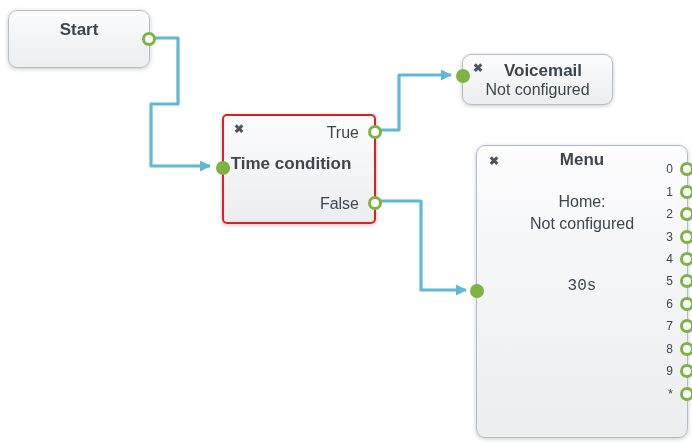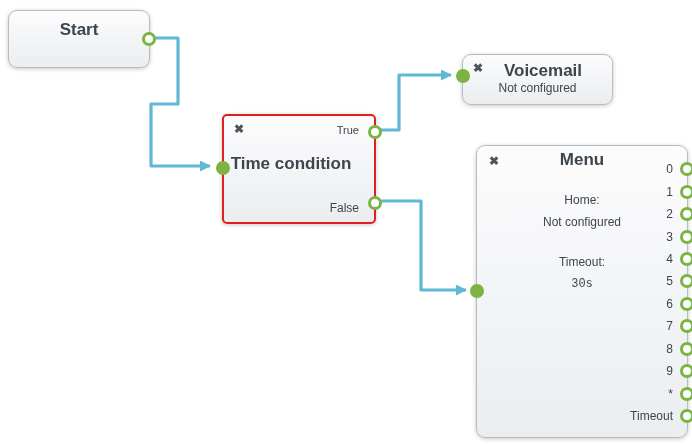--- a/index.html
+++ b/index.html
@@ -19,21 +19,21 @@
     position: absolute;
     background: linear-gradient(180deg, #fcfcfd 0%, #ebedef 100%);
     border: 1px solid #b4bdc6;
     border-radius: 9px;
     box-shadow: 0 1px 4px rgba(0,0,0,.22);
     z-index: 2;
     cursor: move;
     font-size: 13px;
   }
   .node-title { font-weight: bold; text-align: center; font-size: 17px; }
-  .node-text  { text-align: center; font-size: 12px; position: absolute; left: 0; right: 0; }
+  .node-text  { text-align: center; font-size: 16px; position: absolute; left: 0; right: 0; }
 
   .close {
     position: absolute; left: 10px; top: 7px;
     color: #4d545b; font-weight: bold; font-size: 12px; line-height: 12px;
     cursor: pointer;
   }
 
   .ring {
     position: absolute; width: 8px; height: 8px;
     border: 3px solid #7cb342; background: #ffffff;
@@ -45,24 +45,24 @@
   }
 
   
   .n-start { left: 8px; top: 10px; width: 140px; height: 56px; }
   .n-start .node-title { margin-top: 9px; }
   .start-out { right: -7px; top: 21px; }
 
   
   .n-tc { left: 222px; top: 114px; width: 150px; height: 106px;
           border: 2px solid #e02020; border-radius: 5px; }
-  .tc-true-label  { position: absolute; right: 15px; top: 8px;  font-size: 11px; }
+  .tc-true-label  { position: absolute; right: 15px; top: 8px;  font-size: 16px; }
   .tc-true-ring   { right: -8px; top: 9px; }
   .tc-title       { position: absolute; left: 0; right: 16px; top: 38px; }
-  .tc-false-label { position: absolute; right: 15px; top: 85px; font-size: 12px; }
+  .tc-false-label { position: absolute; right: 15px; top: 79px; font-size: 16px; }
   .tc-false-ring  { right: -8px; top: 80px; }
   .tc-in          { left: -8px; top: 45px; }
 
   
   .n-vm { left: 462px; top: 54px; width: 149px; height: 49px; }
   .vm-title  { position: absolute; left: 11px; right: 0; top: 6px; }
   .vm-status { top: 26px; }
   .vm-in     { left: -7px; top: 14px; }
 
   
@@ -119,21 +119,20 @@
     <div class="node-title vm-title">Voicemail</div>
     <div class="node-text vm-status">Not configured</div>
     <span class="dot vm-in"></span>
   </div>
 
   <div class="node n-menu">
     <span class="close" style="left:12px; top:9px;">✖</span>
     <div class="node-title menu-title">Menu</div>
     <div class="node-text menu-home-l">Home:</div>
     <div class="node-text menu-home-v">Not configured</div>
-    <div class="node-text menu-to-l">Timeout:</div>
     <div class="node-text menu-to-v">30s</div>
     <span class="dot menu-in"></span>
 
     <div class="menu-ports">
       <div class="mrow">
         <span class="mlabel">0</span>
         <span class="ring mring"></span>
       </div>
       <div class="mrow">
         <span class="mlabel">1</span>
@@ -168,20 +167,16 @@
         <span class="ring mring"></span>
       </div>
       <div class="mrow">
         <span class="mlabel">9</span>
         <span class="ring mring"></span>
       </div>
       <div class="mrow">
         <span class="mlabel">*</span>
         <span class="ring mring"></span>
       </div>
-      <div class="mrow">
-        <span class="mlabel">Timeout</span>
-        <span class="ring mring"></span>
-      </div>
     </div>
   </div>
 
 </div>
 
 </body></html>

